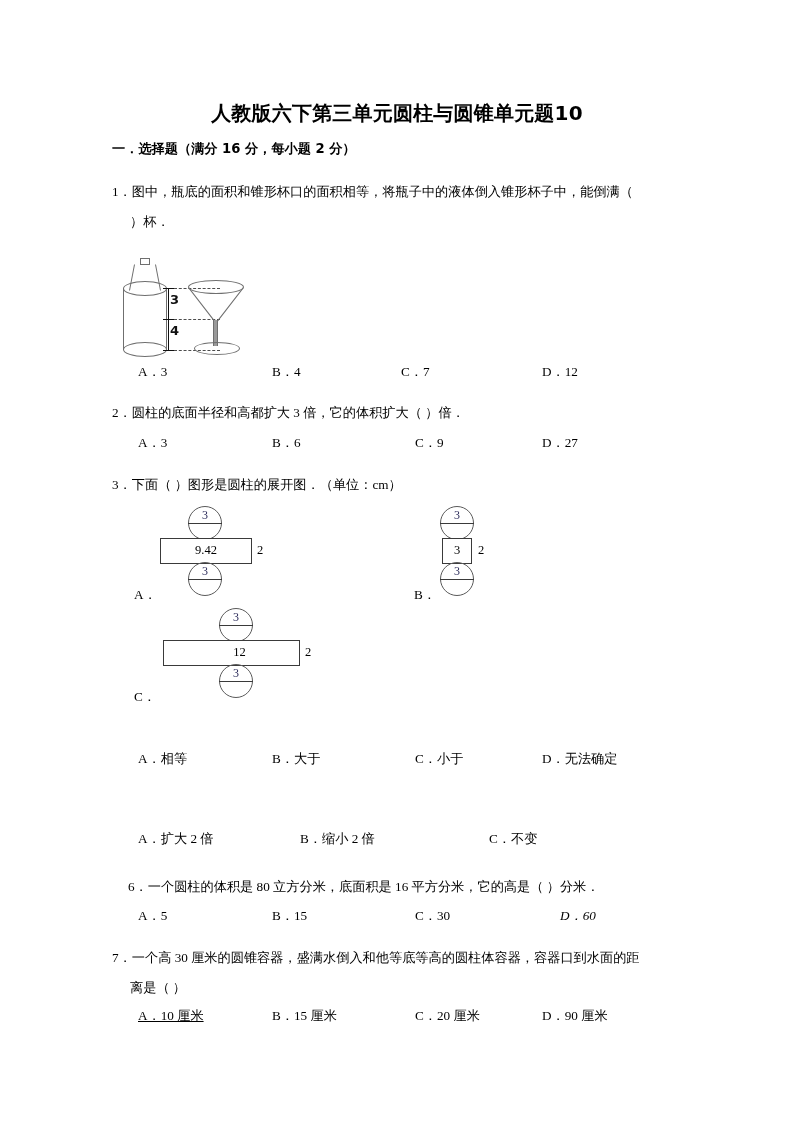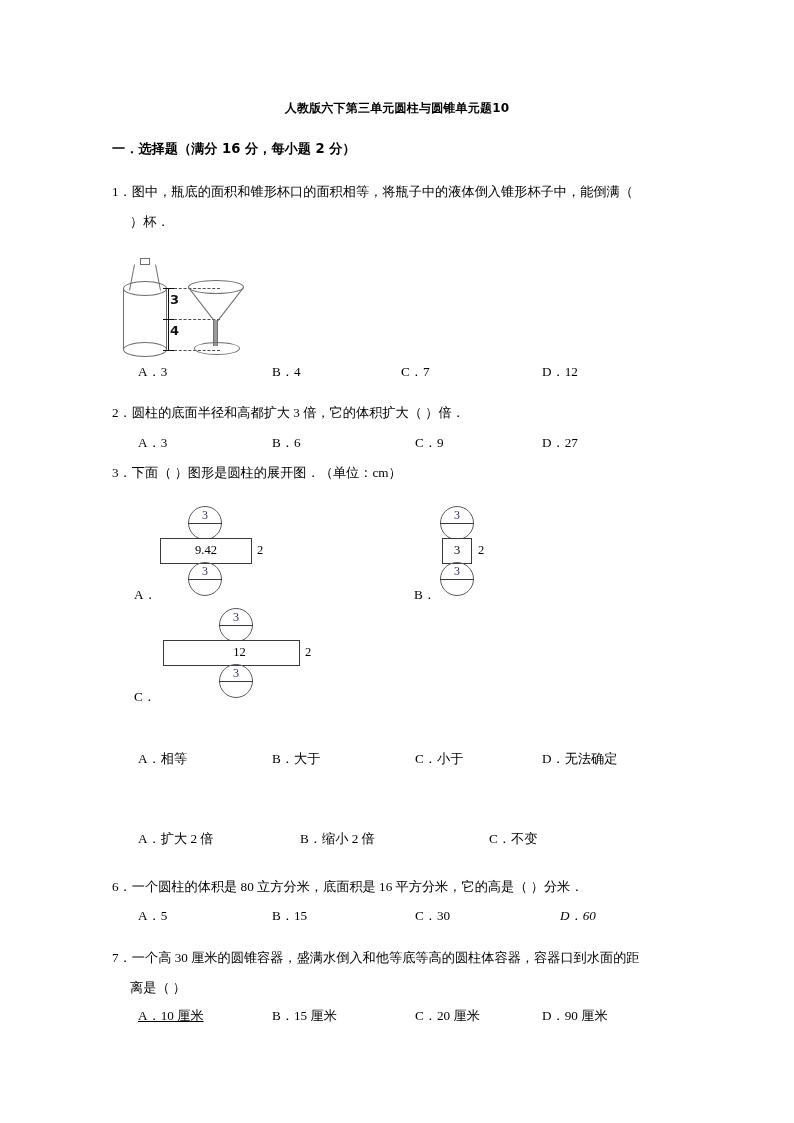--- a/index.html
+++ b/index.html
@@ -10,21 +10,21 @@
     color:#000;
     position:relative;
     overflow:hidden;
   }
   .page { position:relative; width:794px; height:1123px; }
 
   .doc-title {
     position:absolute; left:0; top:100px; width:794px;
     text-align:center;
     font-family:"DejaVu Sans","Liberation Sans",sans-serif;
-    font-weight:bold; font-size:12px; letter-spacing:0.2px;
+    font-weight:bold; font-size:20px; letter-spacing:0.2px;
   }
   .section-head {
     position:absolute; left:112px; top:140px;
     font-family:"DejaVu Sans","Liberation Sans",sans-serif;
     font-weight:bold; font-size:13.2px;
   }
 
   .q { position:absolute; font-size:13.2px; line-height:30px; }
   .qtext { white-space:nowrap; }
   .qtext2 { white-space:nowrap; }
@@ -167,21 +167,21 @@
   <div class="q" style="left:112px; top:398px;">
     <span class="qtext"><span>2．</span><span>圆柱的底面半径和高都扩大 3 倍，它的体积扩大（      ）倍．</span></span>
   </div>
   <div class="opts" style="left:112px; top:434px; width:580px;">
     <span class="opt" style="left:26px;">A．3</span>
     <span class="opt" style="left:160px;">B．6</span>
     <span class="opt" style="left:303px;">C．9</span>
     <span class="opt" style="left:430px;">D．27</span>
   </div>
 
-  <div class="q" style="left:112px; top:458px;">
+  <div class="q" style="left:112px; top:470px;">
     <span class="qtext"><span>3．</span><span>下面（      ）图形是圆柱的展开图．（单位：cm）</span></span>
   </div>
 
   <div class="net" style="left:160px; top:506px; width:120px; height:92px;">
     <div class="circ" style="left:28px; top:0px;  width:34px; height:34px;"></div>
     <div class="chord" style="left:28px; top:17px; width:34px;"></div>
     <div class="clab" style="left:28px; top:2px; width:34px;">3</div>
 
     <div class="rect" style="left:0px; top:32px; width:92px; height:26px;"></div>
     <div class="rlab" style="left:0px; top:37px; width:92px;">9.42</div>
@@ -229,21 +229,21 @@
     <span class="opt" style="left:303px;">C．小于</span>
     <span class="opt" style="left:430px;">D．无法确定</span>
   </div>
 
   <div class="opts" style="left:112px; top:830px; width:580px;">
     <span class="opt" style="left:26px;">A．扩大 2 倍</span>
     <span class="opt" style="left:188px;">B．缩小 2 倍</span>
     <span class="opt" style="left:377px;">C．不变</span>
   </div>
 
-  <div class="q" style="left:112px; top:872px;">
+  <div class="q" style="left:128px; top:872px;">
     <span class="qtext"><span>6．</span><span>一个圆柱的体积是 80 立方分米，底面积是 16 平方分米，它的高是（      ）分米．</span></span>
   </div>
   <div class="opts" style="left:112px; top:907px; width:580px;">
     <span class="opt" style="left:26px;">A．5</span>
     <span class="opt" style="left:160px;">B．15</span>
     <span class="opt" style="left:303px;">C．30</span>
     <span class="opt" style="left:448px;font-style:italic;">D．60</span>
   </div>
 
   <div class="q" style="left:112px; top:943px;">

